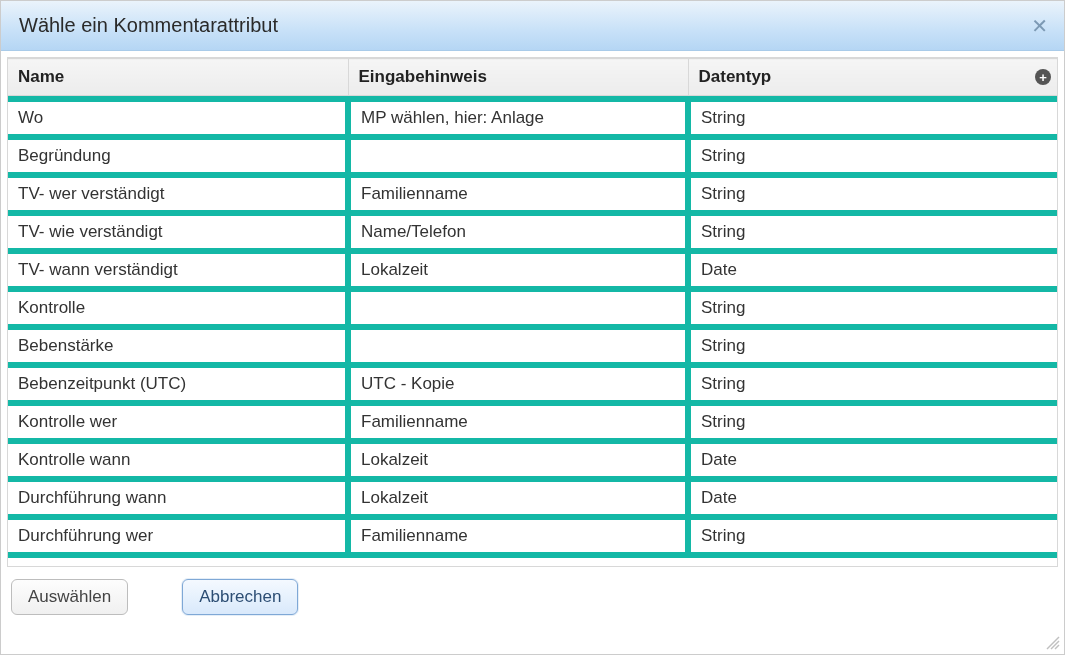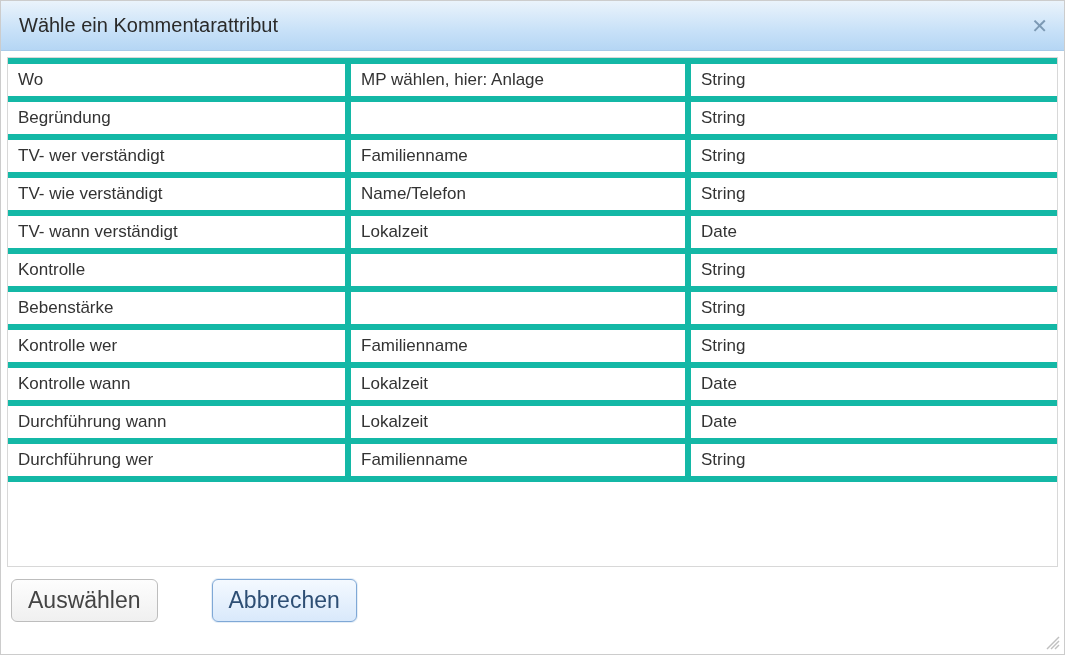--- a/index.html
+++ b/index.html
@@ -103,21 +103,21 @@
   .tbody-scroll::-webkit-scrollbar { width: 16px; }
   .tbody-scroll::-webkit-scrollbar-track { background: #f4f4f4; }
   .tbody-scroll::-webkit-scrollbar-thumb { background: #c8c8c8; border-radius: 2px; }
 
   .buttonbar {
     display: flex;
     gap: 22px;
     padding: 12px 10px;
   }
   .btn {
-    font-size: 23px;
+    font-size: 17px;
     padding: 7px 16px;
     border-radius: 6px;
     border: 1px solid #bdbdbd;
     background: linear-gradient(to bottom, #fdfdfd, #f0f0f0);
     color: #444;
     cursor: pointer;
   }
   .btn.primary {
     border: 1px solid #7fa8d6;
     background: linear-gradient(to bottom, #f4f9ff, #d9e9fb);
@@ -140,20 +140,37 @@
 <div class="dialog">
 
   <div class="titlebar">
     <span class="title">Wähle ein Kommentarattribut</span>
     <span class="close">✕</span>
   </div>
 
   <div class="content">
     <div class="grid-wrap">
 
+      <table class="grid">
+        <colgroup>
+          <col class="col-name">
+            <col class="col-hint">
+            <col class="col-type">
+        </colgroup>
+        <thead>
+          <tr>
+            <th>Name</th>
+            <th>Eingabehinweis</th>
+            <th>
+              <span>Datentyp</span>
+              <span class="add-btn">+</span>
+            </th>
+          </tr>
+        </thead>
+      </table>
 
       <div class="tbody-scroll">
         <table class="grid">
           <colgroup>
             <col class="col-name">
               <col class="col-hint">
               <col class="col-type">
           </colgroup>
           <tbody id="grid-body">
 
@@ -186,20 +203,25 @@
                 <td>Kontrolle</td>
                 <td></td>
                 <td>String</td>
               </tr>
               <tr>
                 <td>Bebenstärke</td>
                 <td></td>
                 <td>String</td>
               </tr>
               <tr>
+                <td>Bebenzeitpunkt (UTC)</td>
+                <td>UTC - Kopie</td>
+                <td>String</td>
+              </tr>
+              <tr>
                 <td>Kontrolle wer</td>
                 <td>Familienname</td>
                 <td>String</td>
               </tr>
               <tr>
                 <td>Kontrolle wann</td>
                 <td>Lokalzeit</td>
                 <td>Date</td>
               </tr>
               <tr>

